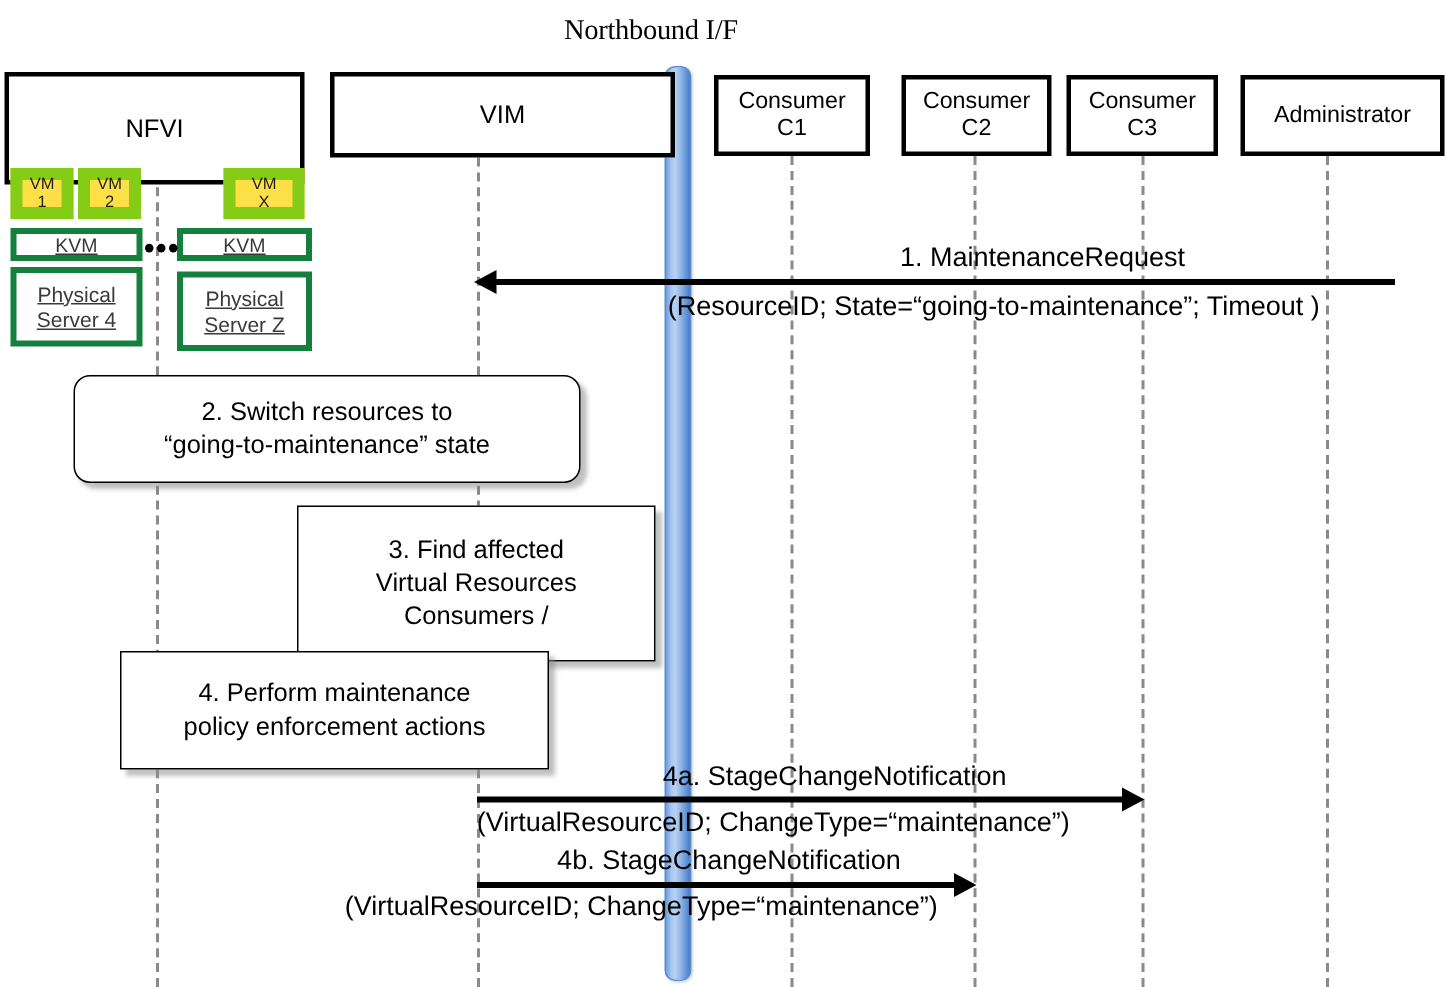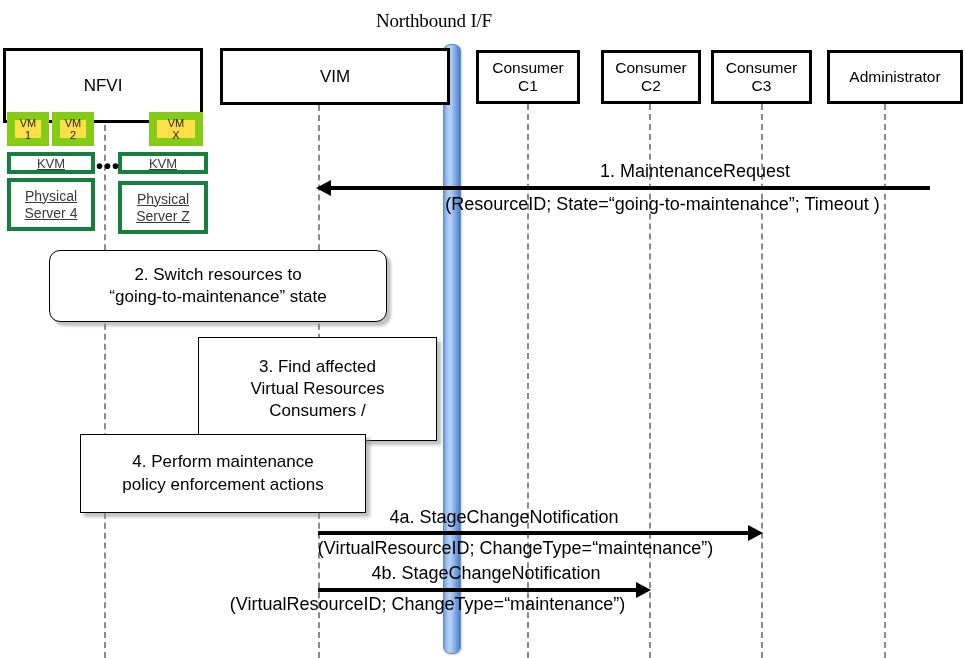--- a/index.html
+++ b/index.html
@@ -251,21 +251,21 @@
 
   <div class="abs note-box" style="left:44px; top:434px; width:286px; height:79px;margin-left:36px;">
     <div>
       <div>4. Perform maintenance</div>
       <div>policy enforcement actions</div>
     </div>
   </div>
 
   <div class="abs msg-line" style="left:318px; top:531px; width:432px;"></div>
   <div class="abs arrow-head right" style="left:748px; top:525px;"></div>
-  <div class="abs msg-label" style="left:359px; top:507px; width:290px;">4a. StageChangeNotification</div>
+  <div class="abs msg-label" style="left:381px; top:507px; width:290px;text-align:right;">4a. StageChangeNotification</div>
   <div class="abs msg-label" style="left:268px; top:538px; width:495px;">(VirtualResourceID; ChangeType=“maintenance”)</div>
 
   <div class="abs msg-line" style="left:318px; top:588px; width:320px;"></div>
   <div class="abs arrow-head right" style="left:636px; top:582px;"></div>
   <div class="abs msg-label" style="left:341px; top:563px; width:290px;">4b. StageChangeNotification</div>
   <div class="abs msg-label" style="left:180px; top:594px; width:495px;">(VirtualResourceID; ChangeType=“maintenance”)</div>
 
 </div>
 
 </body></html>

